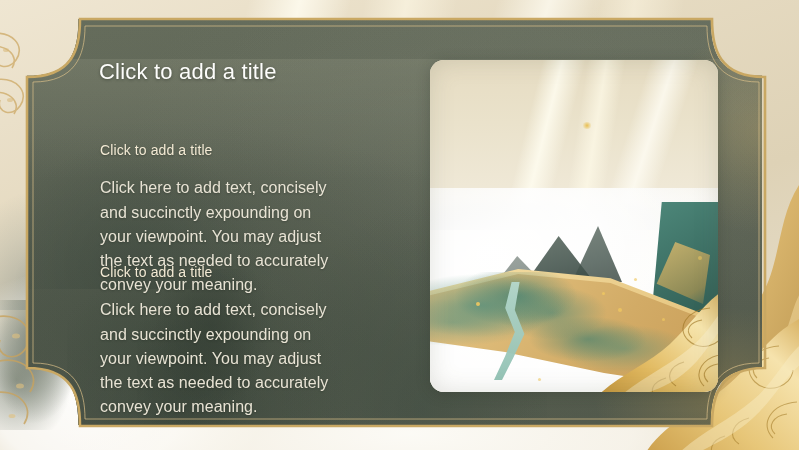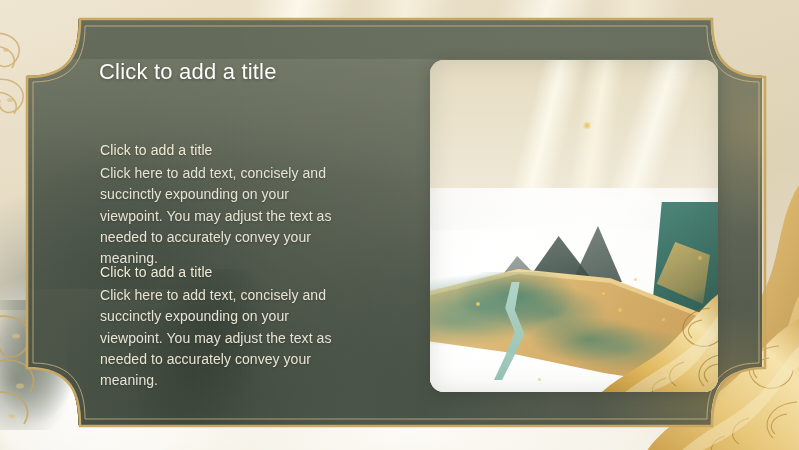--- a/index.html
+++ b/index.html
@@ -128,22 +128,22 @@
   }
   .block{position:absolute;left:100px;width:234px;}
   .block.b1{top:141px;}
   .block.b2{top:263px;}
   .blk-head{
     font-size:14px;color:#f3ead4;font-weight:400;line-height:1.3;
     white-space:nowrap;letter-spacing:.1px;
     text-shadow:0 1px 2px rgba(30,36,28,.4);
   }
   .blk-body{
-    margin-top:4px;
-    font-size:14px;line-height:1.52;color:#e8e3d4;font-weight:400;
+    margin-top:17px;
+    font-size:16px;line-height:1.52;color:#e8e3d4;font-weight:400;
     letter-spacing:.05px;
     text-shadow:0 1px 2px rgba(30,36,28,.35);
   }
 
   
   .photo{
     position:absolute;left:430px;top:60px;width:288px;height:332px;
     border-radius:14px;overflow:hidden;
     box-shadow:0 2px 14px rgba(40,46,36,.28);
     background:#e9e0cb;

